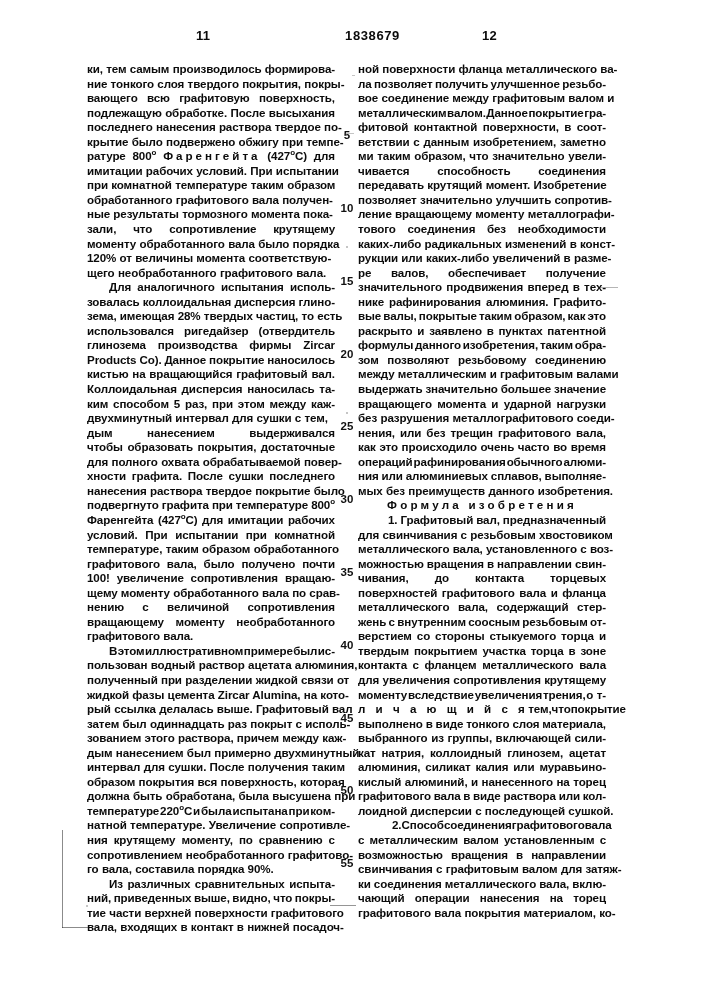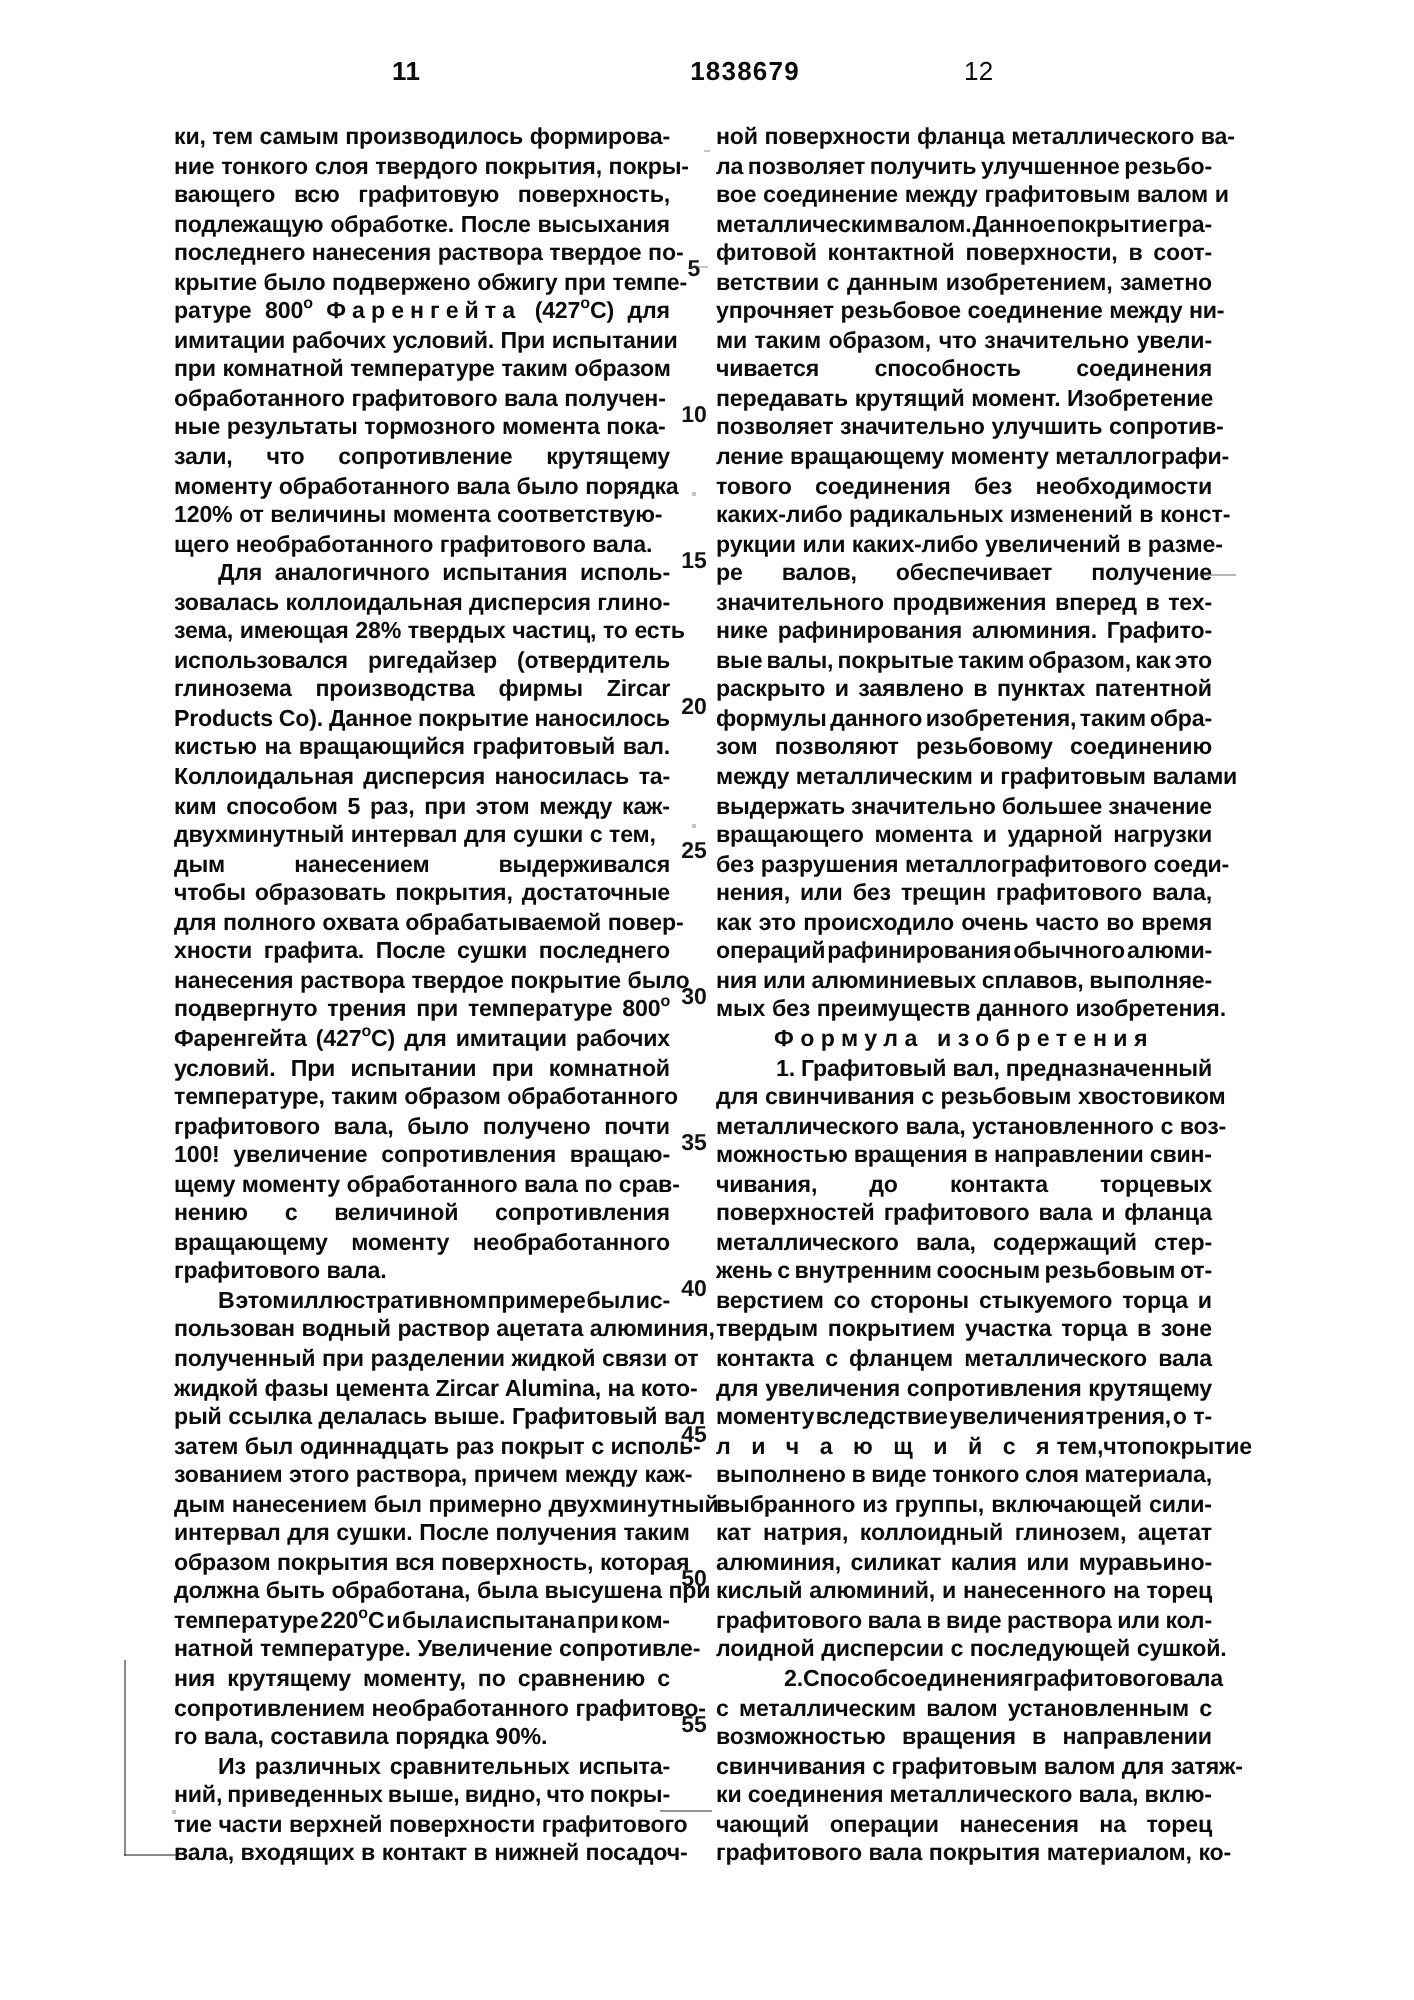--- a/index.html
+++ b/index.html
@@ -41,21 +41,21 @@
     font-size: 13px;
     font-weight: 700;
     letter-spacing: 0.6px;
     padding-left: 19px;
   }
   .runhead .rh-right {
     position: absolute;
     left: 482px;
     top: 0;
     font-size: 13px;
-    font-weight: 400;
+    font-weight: 700;
     letter-spacing: 0.2px;
   }
 
   
   .page {
     position: absolute;
     top: 62px;
     left: 0;
     width: 707px;
   }
@@ -314,21 +314,21 @@
         <span class="ln j">
             <span>хности</span>
             <span>графита.</span>
             <span>После</span>
             <span>сушки</span>
             <span>последнего</span>
           </span>
         <span class="ln">нанесения раствора твердое покрытие было</span>
         <span class="ln j">
             <span>подвергнуто</span>
-            <span>трения</span>
+            <span>графита</span>
             <span>при</span>
             <span>температуре</span>
             <span>800<sup class="deg">o</sup></span>
           </span>
         <span class="ln j">
             <span>Фаренгейта</span>
             <span>(427<sup class="deg">o</sup>С)</span>
             <span>для</span>
             <span>имитации</span>
             <span>рабочих</span>
@@ -457,21 +457,20 @@
             <span>в</span>
             <span>соот-</span>
           </span>
         <span class="ln j">
             <span>ветствии</span>
             <span>с</span>
             <span>данным</span>
             <span>изобретением,</span>
             <span>заметно</span>
           </span>
-        <span class="ln">упрочняет резьбовое соединение между ни-</span>
         <span class="ln j">
             <span>ми</span>
             <span>таким</span>
             <span>образом,</span>
             <span>что</span>
             <span>значительно</span>
             <span>увели-</span>
           </span>
         <span class="ln j">
             <span>чивается</span>

